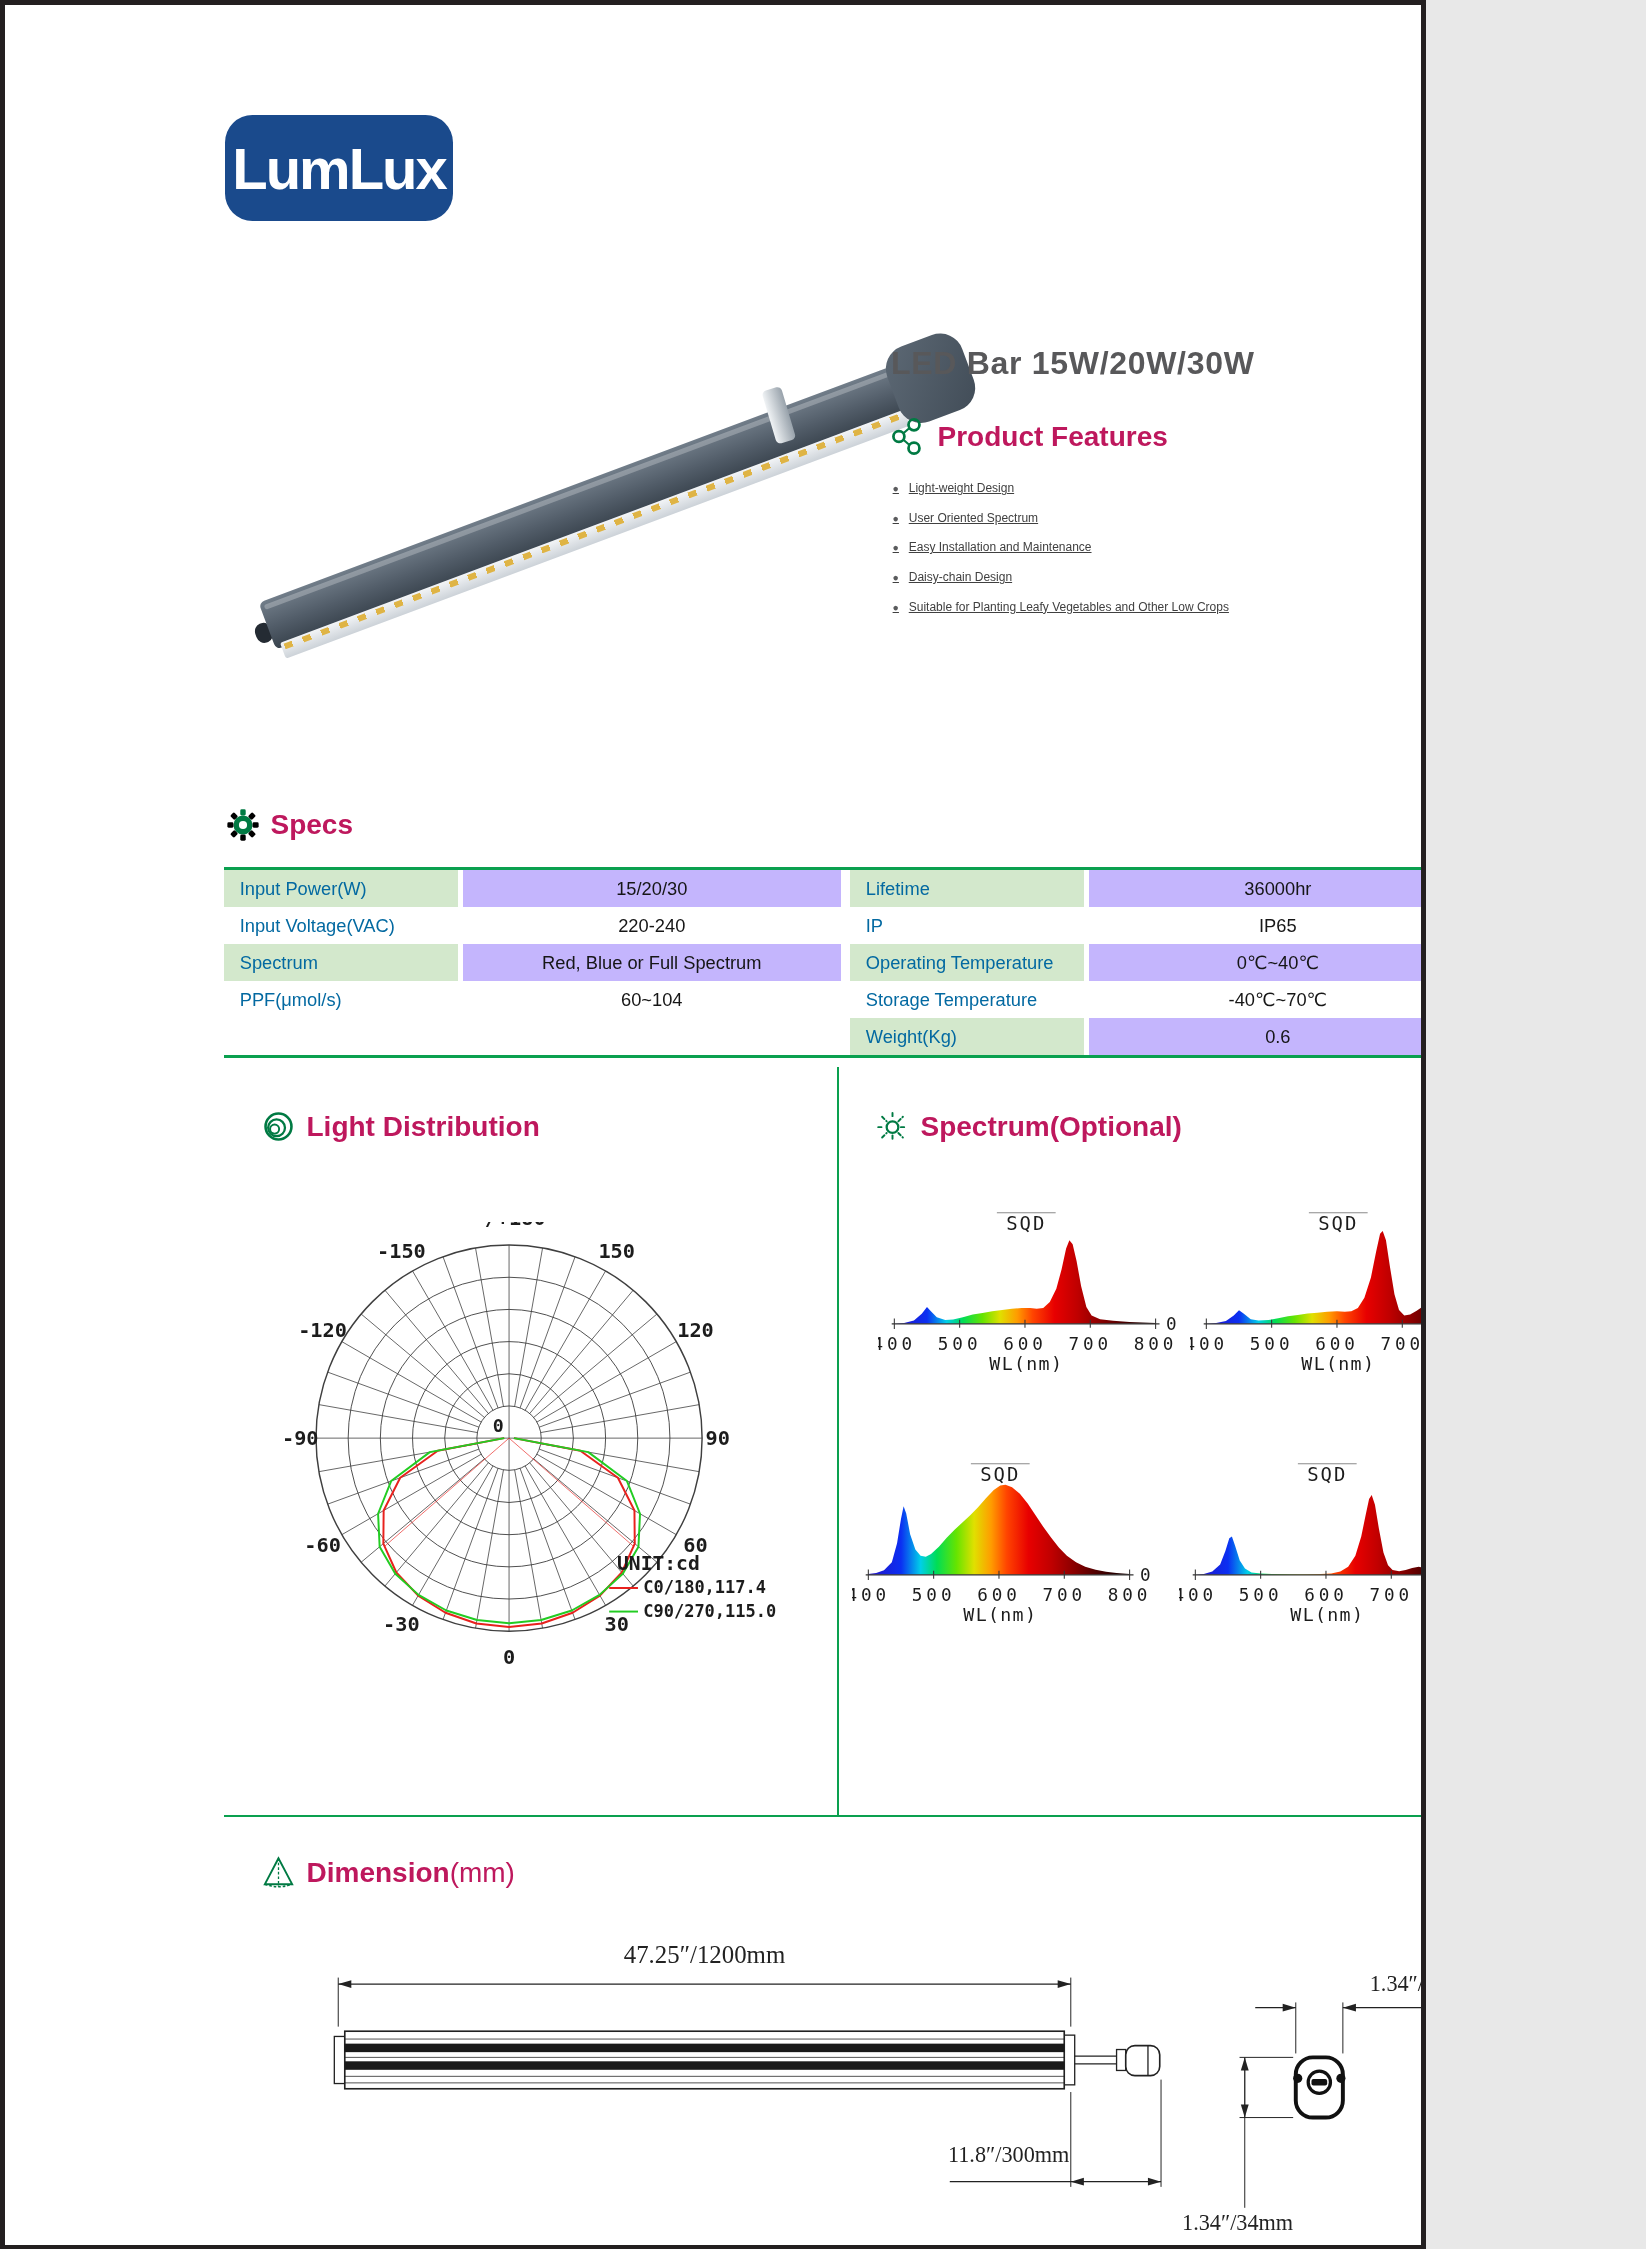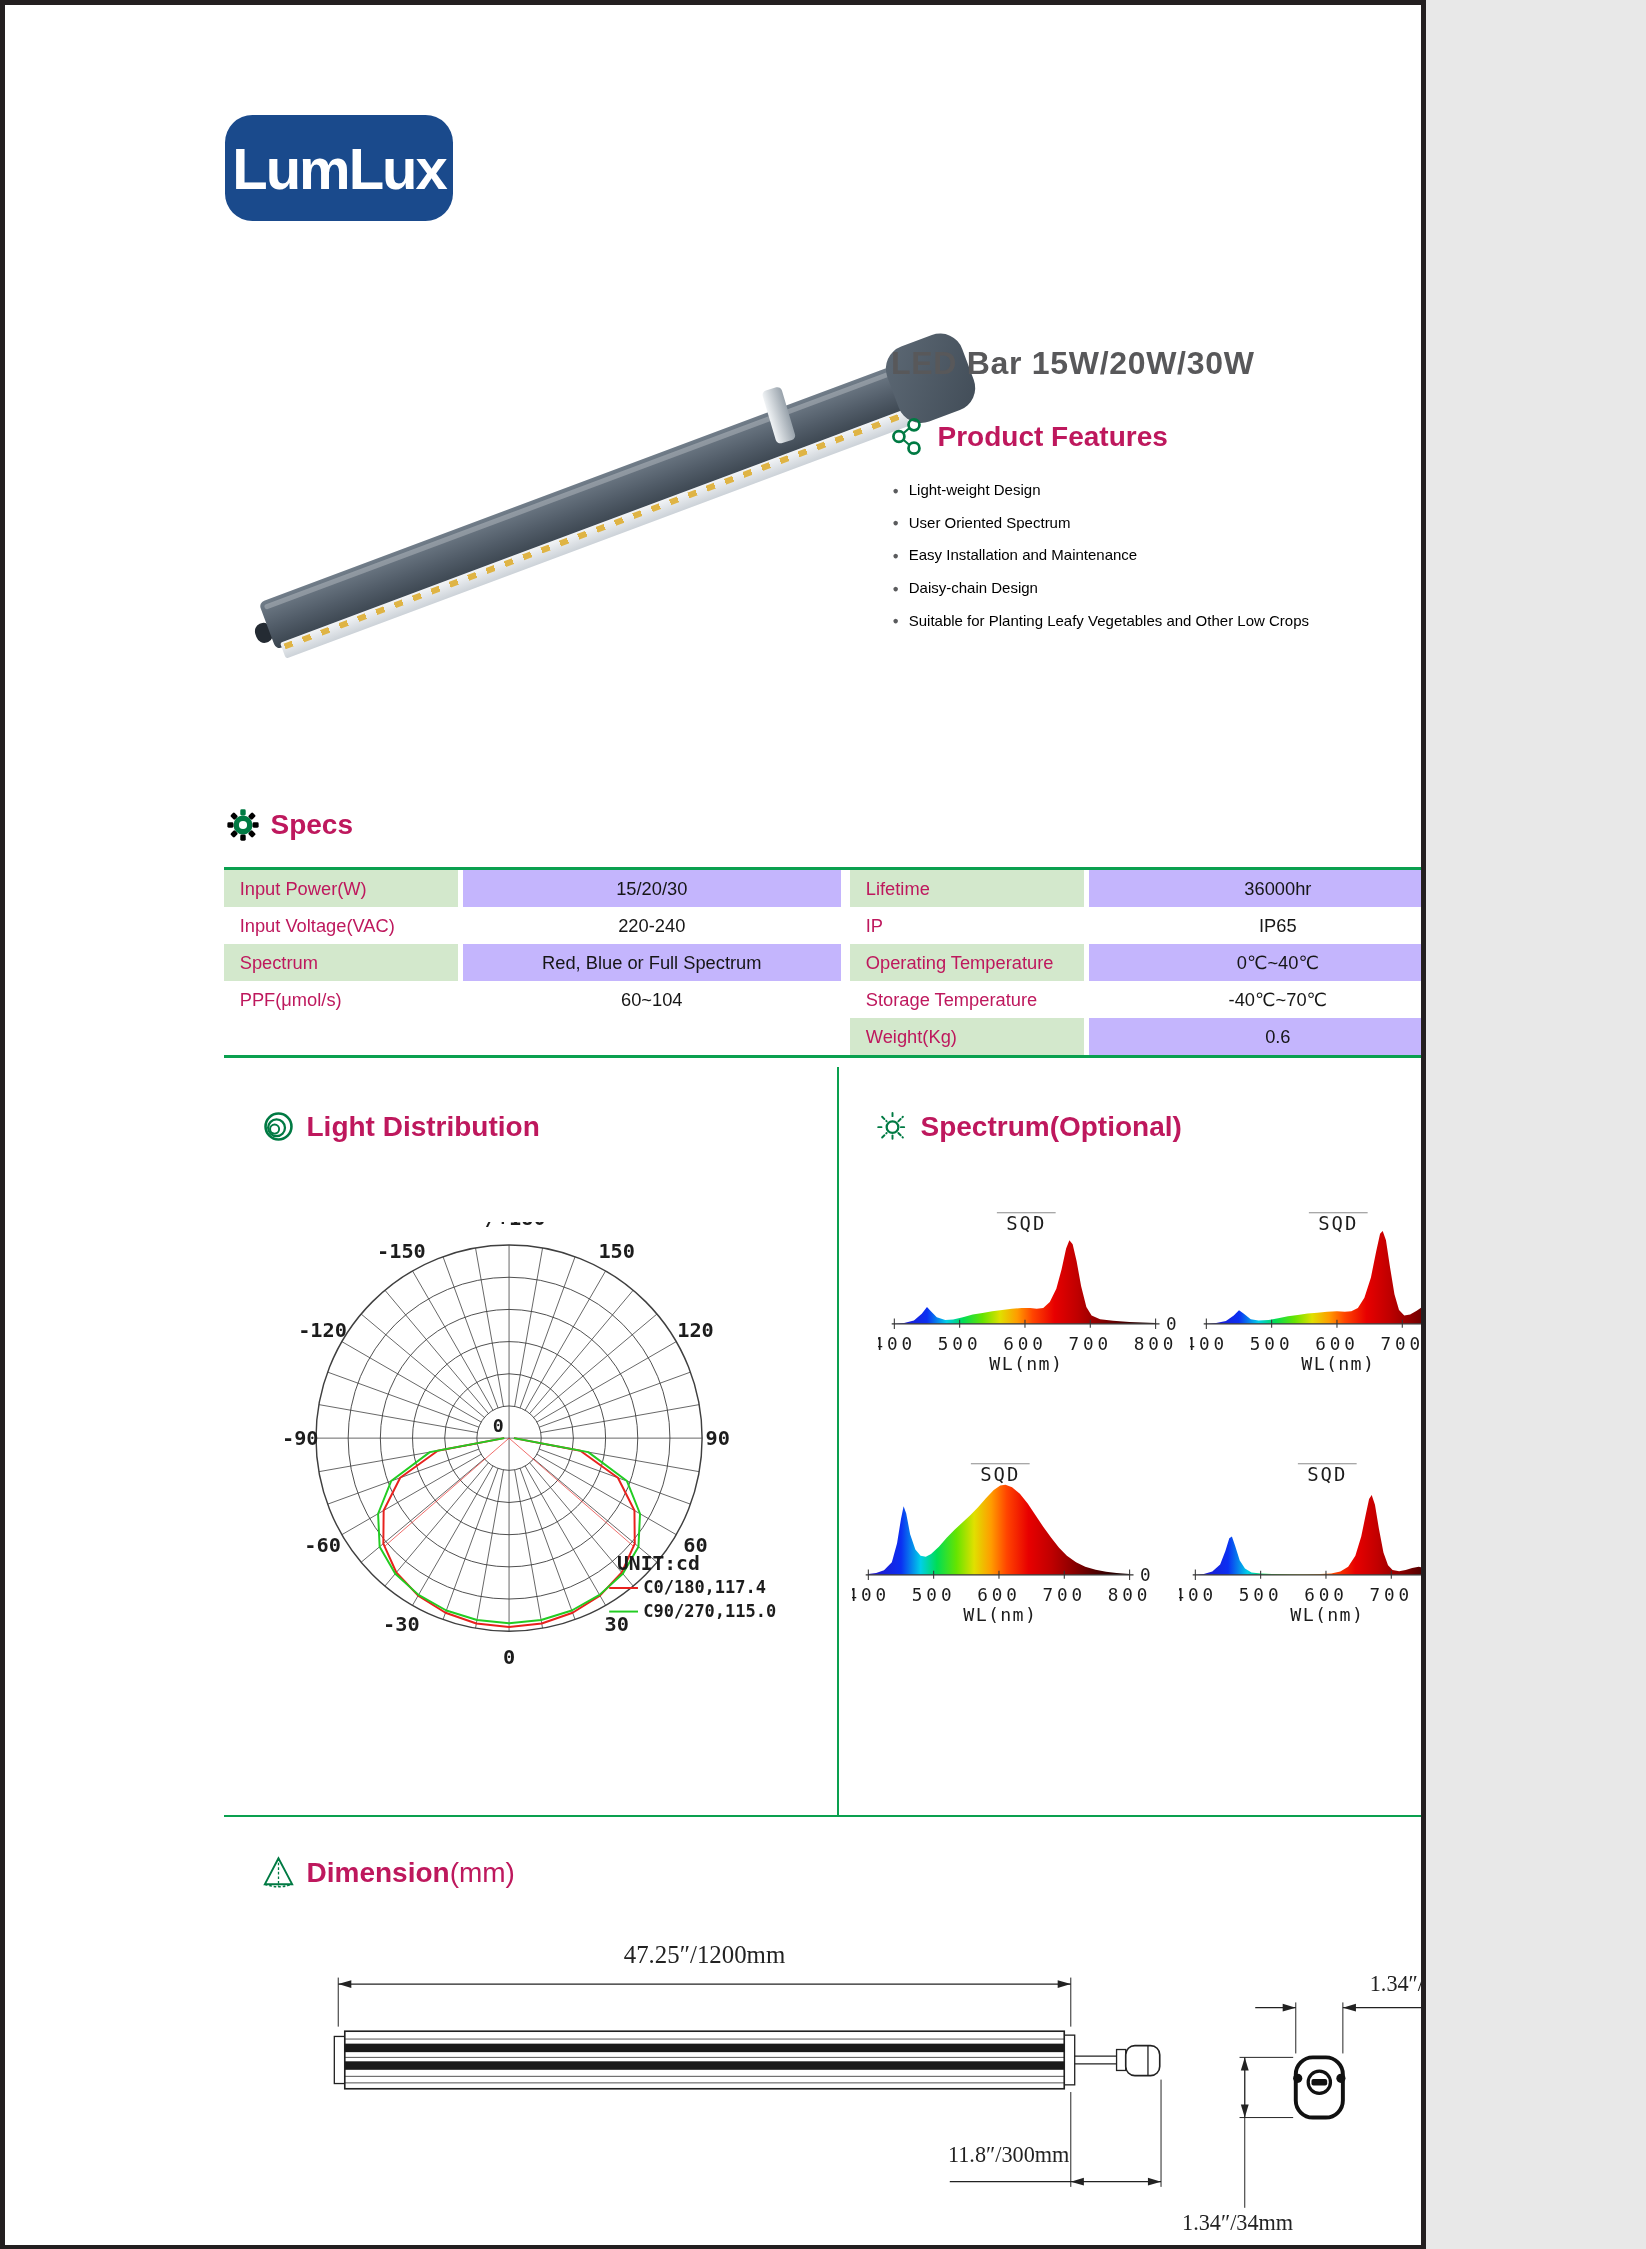--- a/index.html
+++ b/index.html
@@ -31,32 +31,32 @@
         background:linear-gradient(90deg,#f0f3f5,#98a2ab);transform:rotate(4deg);}
   .endcap{position:absolute;left:682px;top:221px;width:80px;height:80px;border-radius:23.6px;
         background:linear-gradient(130deg,#5d6975,#414c57);}
   
   .title{position:absolute;left:886px;top:340px;font-size:32px;font-weight:bold;color:#58585a;letter-spacing:0.7px;}
   .sec-head{display:flex;align-items:center;gap:10.5px;}
   .sec-head .txt{font-size:28px;font-weight:bold;color:#be185d;}
   .sec-head .txt .light{font-weight:normal;}
   .features{position:absolute;left:885px;top:413px;}
   .feature-list{list-style:none;margin:26px 0 0 2.6px;padding:0;}
-  .feature-list li{display:flex;align-items:center;font-size:15px;color:#000000;margin-bottom:15.7px;}
+  .feature-list li{display:flex;align-items:center;font-size:12px;color:#404040;margin-bottom:15.7px;text-decoration:underline;}
   .feature-list li::before{content:"●";font-size:10.5px;margin-right:9.8px;color:#5a5b5d;}
   
   .specs-head{position:absolute;left:221px;top:803px;}
   .spec-table{position:absolute;left:219px;top:862px;width:1243px;
       border-top:3.3px solid #0aa04f;border-bottom:3.3px solid #0aa04f;display:flex;box-sizing:border-box;}
   .spec-col{width:50%;display:flex;flex-direction:column;}
   .spec-col.left{padding-right:4.6px;box-sizing:border-box;}
   .spec-col.right{padding-left:4.6px;box-sizing:border-box;}
   .spec-row{display:flex;height:37px;}
   .spec-row .lbl{width:234px;display:flex;align-items:center;padding-left:15.7px;
-      font-size:18.3px;color:#be185d;box-sizing:border-box;}
+      font-size:18.3px;color:#0369a1;box-sizing:border-box;}
   .spec-row .val{flex:1;margin-left:4.6px;display:flex;align-items:center;justify-content:center;
       font-size:18.3px;color:#161616;}
   .spec-row.striped .lbl{background:#d3e8cc;}
   .spec-row.striped .val{background:#c4b5fd;}
   
   .divider-v{position:absolute;left:832px;top:1062px;width:2px;height:748px;background:#0aa04f;}
   .divider-h{position:absolute;left:219px;top:1810px;width:1243px;height:2px;background:#0aa04f;}
   
   .ld-head{position:absolute;left:256px;top:1104px;}
   .sp-head{position:absolute;left:870px;top:1104px;}

